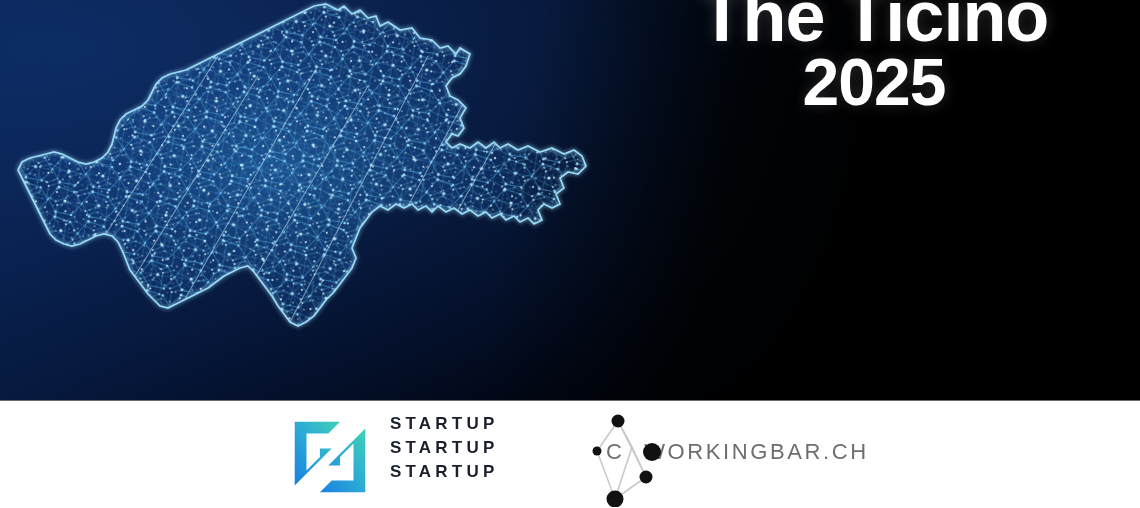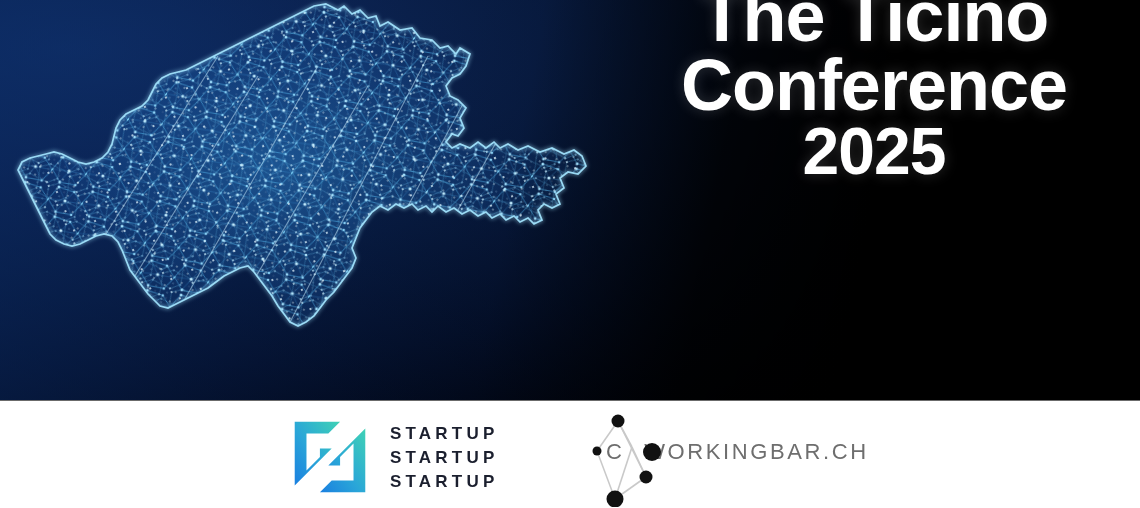--- a/index.html
+++ b/index.html
@@ -98,21 +98,21 @@
     height: 108px;
     width: 1140px;
   }
 
   
   .sne {
     position: absolute;
     left: 288px;
     top: 14px;
     display: flex;
-    align-items: center;
+    align-items: flex-start;
     gap: 18px;
   }
   .sne-mark { width: 84px; height: 84px; display: block; }
   .sne-text {
     display: flex;
     flex-direction: column;
     gap: 7px;
   }
   .sne-text span {
     color: #1b1f2e;
@@ -281,21 +281,20 @@
                  L38,158 L46,156 L54,158 L62,162 L70,166 L78,168 L86,166 L94,162 L100,156
                  L104,148 L106,140 L108,132 L112,124 L118,118 L126,114 L134,110 L140,104
                  L144,96 L148,88 L154,82 L162,78 L170,76 L178,74 L186,70 L194,66 L202,62
                  L210,58 L218,54 L226,50 L234,46 L242,42 L250,38 L258,34 L266,30 L274,26
                  L282,22 L290,18 L298,14 L306,10 Z" fill="none" stroke="#9fe0fb" stroke-width="1.7" stroke-opacity="0.95" filter="url(#softGlow)"></path>
       </svg>
     </div>
 
     <div class="headline">
       <span class="hl-line">The Ticino</span>
-      <span class="hl-line">Conference</span>
       <span class="hl-line year">2025</span>
     </div>
   </div>
 
   <div class="footer">
     <div class="footer-inner">
 
       <div class="sne">
         <svg class="sne-mark" viewBox="0 0 100 100">
           <defs>

